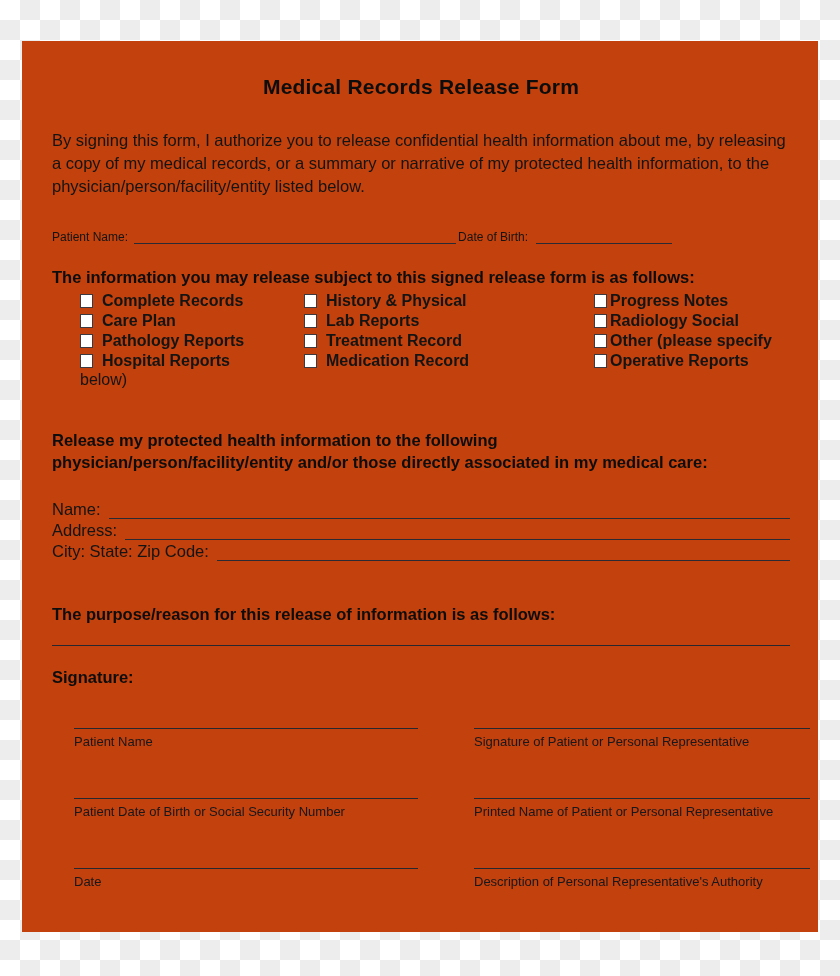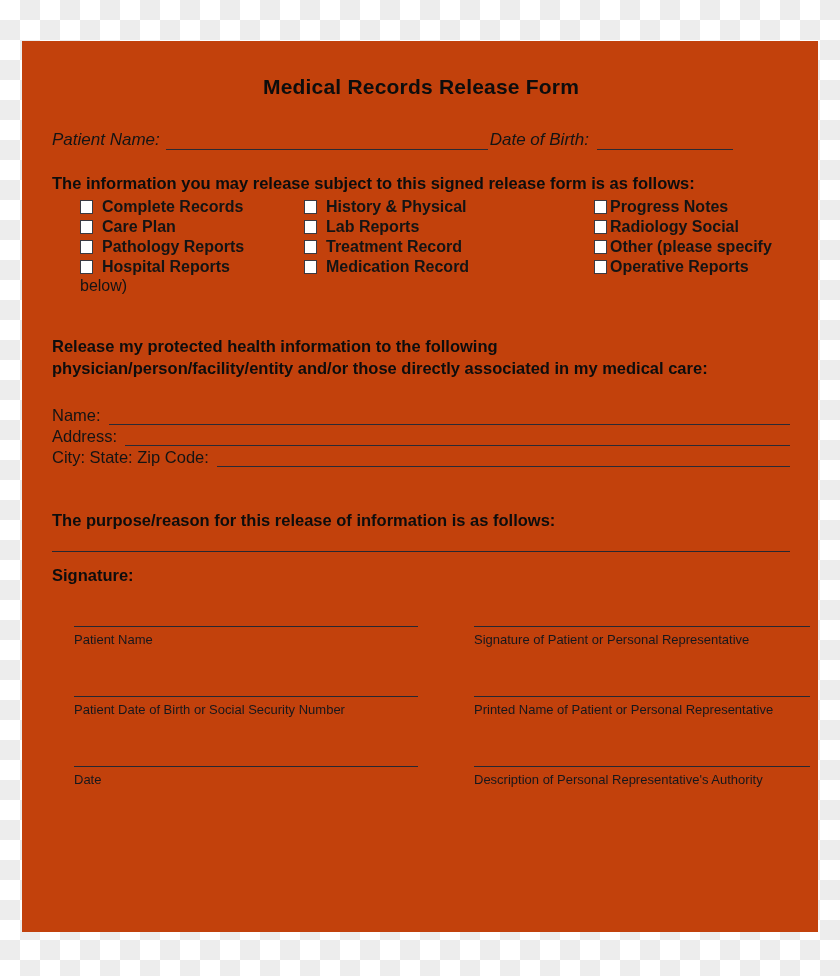--- a/index.html
+++ b/index.html
@@ -57,23 +57,22 @@
     line-height: 23px;
     color: #141414;
     width: 735px;
   }
 
   
   .field-row {
     margin-top: 31px;
     display: flex;
     align-items: flex-end;
-    font-size: 17px;
+    font-size: 12px;
     white-space: nowrap;
-    font-style: italic;
   }
   .field-label { color: #141414; }
   .rule {
     border-bottom: 1.4px solid #2a2a35;
     height: 14px;
   }
   .rule-name   { width: 322px; margin: 0 2px 0 6px; }
   .rule-dob    { width: 136px; margin-left: 8px; }
 
   
@@ -136,21 +135,21 @@
   
   .purpose-rule {
     margin-top: 20px;
     height: 0;
     border-bottom: 1.8px solid #272730;
     width: 738px;
   }
 
   
   .sig-heading {
-    margin-top: 14px;
+    margin-top: 22px;
     font-size: 16.5px;
     font-weight: bold;
     color: #0d0d0d;
   }
 
   
   .sig-area { margin-top: 41px; }
   .sig-row {
     position: relative;
     height: 70px;
@@ -170,20 +169,21 @@
   }
 </style>
 </head>
 <body>
 
 <div class="page">
   <div class="inner">
 
     <h1 class="doc-title">Medical Records Release Form</h1>
 
+    <p class="intro">By signing this form, I authorize you to release confidential health information about me, by releasing a copy of my medical records, or a summary or narrative of my protected health information, to the physician/person/facility/entity listed below.</p>
 
     <div class="field-row">
       <span class="field-label">Patient Name:</span>
       <span class="rule rule-name"></span>
       <span class="field-label">Date of Birth:</span>
       <span class="rule rule-dob"></span>
     </div>
 
     <div class="sec-heading">The information you may release subject to this signed release form is as follows:</div>
 

